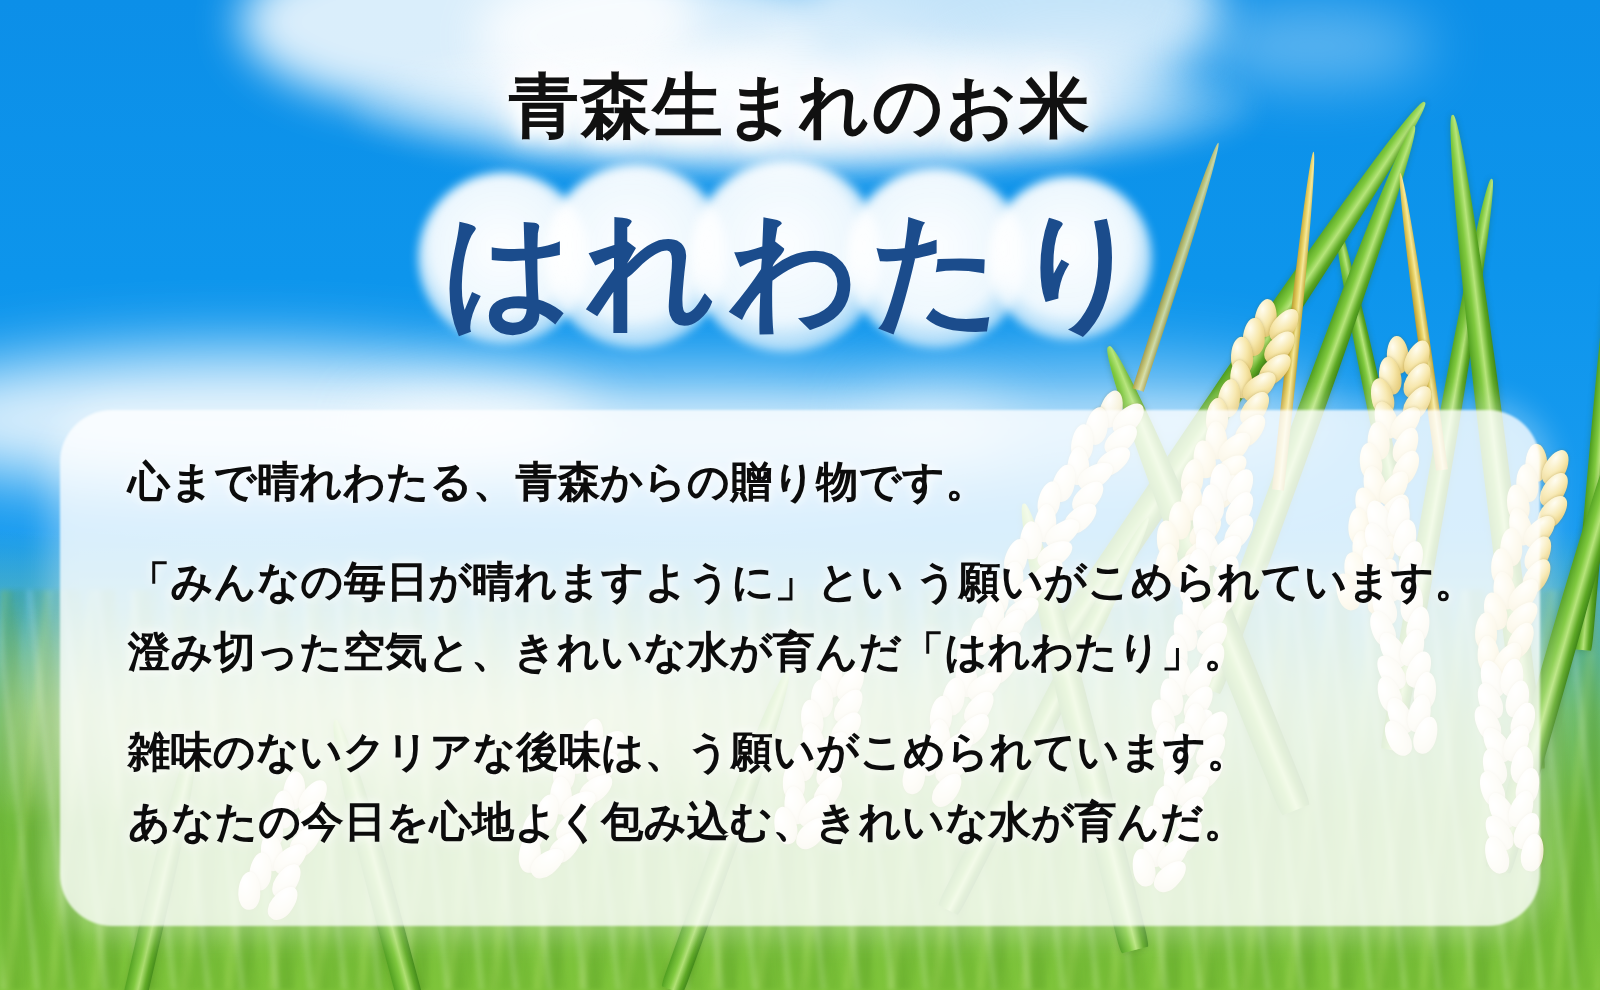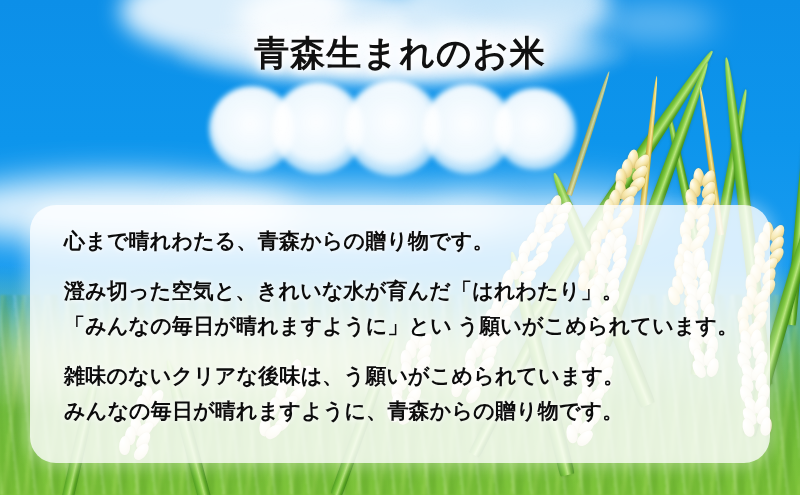--- a/index.html
+++ b/index.html
@@ -522,24 +522,25 @@
   <div class="headline-glow"></div>
   <div class="headline">青森生まれのお米</div>
 
   <div class="brand-bubbles">
     <div class="bubble bb1"></div>
     <div class="bubble bb2"></div>
     <div class="bubble bb3"></div>
     <div class="bubble bb4"></div>
     <div class="bubble bb5"></div>
   </div>
+  <div class="brand">はれわたり</div>
 
   <div class="copy">
     <p>心まで晴れわたる、青森からの贈り物です。</p>
     <div class="para-gap"></div>
+    <p>「みんなの毎日が晴れますように」とい う願いがこめられています。</p>
     <p>澄み切った空気と、きれいな水が育んだ「はれわたり」。</p>
-    <p>「みんなの毎日が晴れますように」とい う願いがこめられています。</p>
     <div class="para-gap"></div>
     <p>雑味のないクリアな後味は、う願いがこめられています。</p>
-    <p>みんなの毎日が晴れますように、青森からの贈り物です。</p>
+    <p>あなたの今日を心地よく包み込む、きれいな水が育んだ。</p>
   </div>
 
 </div>
 
 </body></html>

